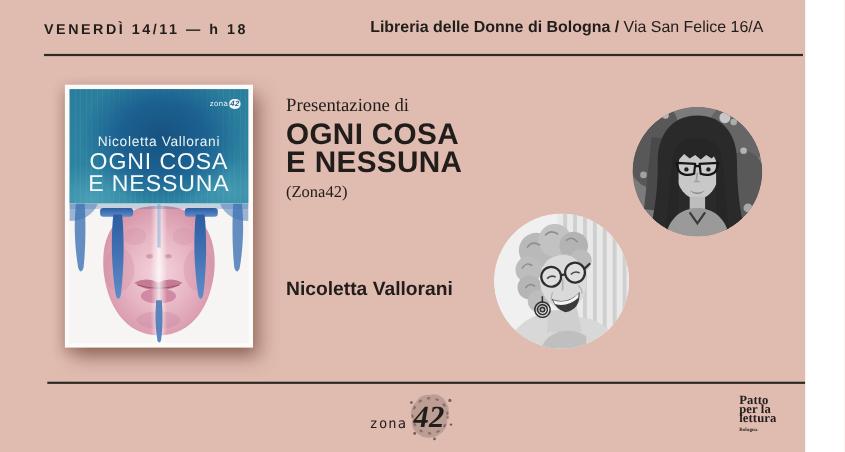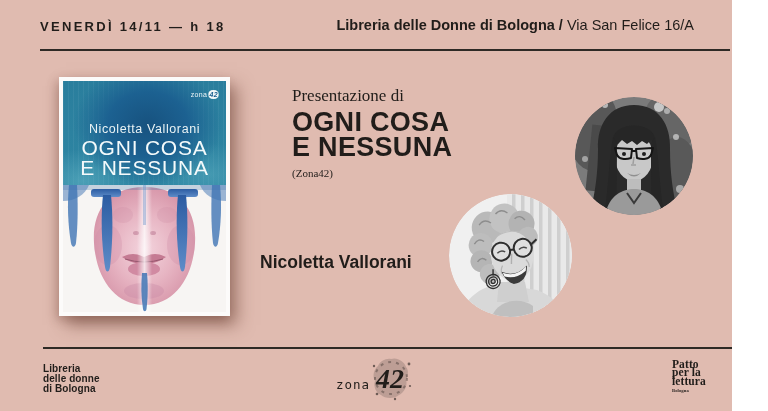--- a/index.html
+++ b/index.html
@@ -32,24 +32,24 @@
   .cover-mark{position:absolute;right:6px;top:9px;font-size:7px;color:#eef6f8;letter-spacing:.4px;}
   .cover-mark .m42{display:inline-block;background:radial-gradient(circle,#f3f7f8 58%,rgba(243,247,248,0) 72%);
       color:#1c6191;font-weight:bold;font-style:italic;border-radius:50%;padding:1px 2px;}
   .cover-author{position:absolute;left:0;top:41px;width:100%;text-align:center;color:#eaf3f5;
       font-size:12.5px;letter-spacing:.6px;}
   .cover-title{position:absolute;left:0;top:57px;width:100%;text-align:center;color:#f4fafb;
       font-size:21px;line-height:20px;letter-spacing:.8px;font-weight:400;}
   .cover-art{position:absolute;left:0;top:104px;width:163px;height:127px;}
 
   
-  .block-presenta{position:absolute;left:260px;top:86px;margin-left:32px;}
+  .block-presenta{position:absolute;left:260px;top:86px;}
   .intro{font-family:"Liberation Serif",serif;font-size:17px;margin:0 0 4px 0;}
   .big-title{font-size:27px;line-height:25px;font-weight:bold;letter-spacing:.3px;margin:0;}
-  .publisher{font-family:"Liberation Serif",serif;font-size:11px;margin:7px 0 0 0;}
+  .publisher{font-family:"Liberation Serif",serif;font-size:15px;margin:7px 0 0 0;}
   .block-speakers{position:absolute;left:260px;top:252px;line-height:21px;}
   .speaker{font-size:17.5px;font-weight:bold;}
   .dialog{font-family:"Liberation Serif",serif;font-size:17.5px;}
 
   
   .portrait{position:absolute;border-radius:50%;overflow:hidden;}
   .portrait-top{left:575px;top:97px;width:118px;height:118px;}
   .portrait-bottom{left:449px;top:194px;width:123px;height:123px;}
   .portrait svg{display:block;}
 
@@ -219,25 +219,20 @@
           <circle cx="40" cy="84" r="2" fill="none" stroke="#2e2e2e" stroke-width="1.3"></circle>
           <circle cx="40" cy="84" r="4.5" fill="none" stroke="#2e2e2e" stroke-width="1.3"></circle>
           <circle cx="40" cy="84" r="7" fill="none" stroke="#2e2e2e" stroke-width="1.3"></circle>
         </g>
       </g>
     </svg>
   </div>
 
   <div class="rule rule-bottom"></div>
 
-  <div class="libreria-logo">
-    <div>Libreria</div>
-    <div>delle donne</div>
-    <div>di Bologna</div>
-  </div>
 
   <div class="zona-logo">
     <span class="zona-word">zona</span>
     <svg class="zona-splat" width="42" height="46" viewBox="0 0 42 46">
       <path d="M21,3 C27,1 34,5 36,11 C39,14 38,20 36,24 C38,29 34,37 29,39 C25,43 15,43 11,39 C6,37 3,30 5,25 C2,20 4,13 8,10 C10,5 16,2 21,3 Z" style="fill:var(--ink)" opacity=".18"></path>
       <circle cx="21" cy="22" r="16" fill="none" style="stroke:var(--ink)" stroke-width="2" opacity=".35" stroke-dasharray="3 5"></circle>
       <circle cx="4" cy="10" r="1.2" style="fill:var(--ink)" opacity=".6"></circle>
       <circle cx="39" cy="8" r="1.4" style="fill:var(--ink)" opacity=".6"></circle>
       <circle cx="40" cy="30" r="1.1" style="fill:var(--ink)" opacity=".6"></circle>
       <circle cx="7" cy="38" r="1.3" style="fill:var(--ink)" opacity=".6"></circle>

